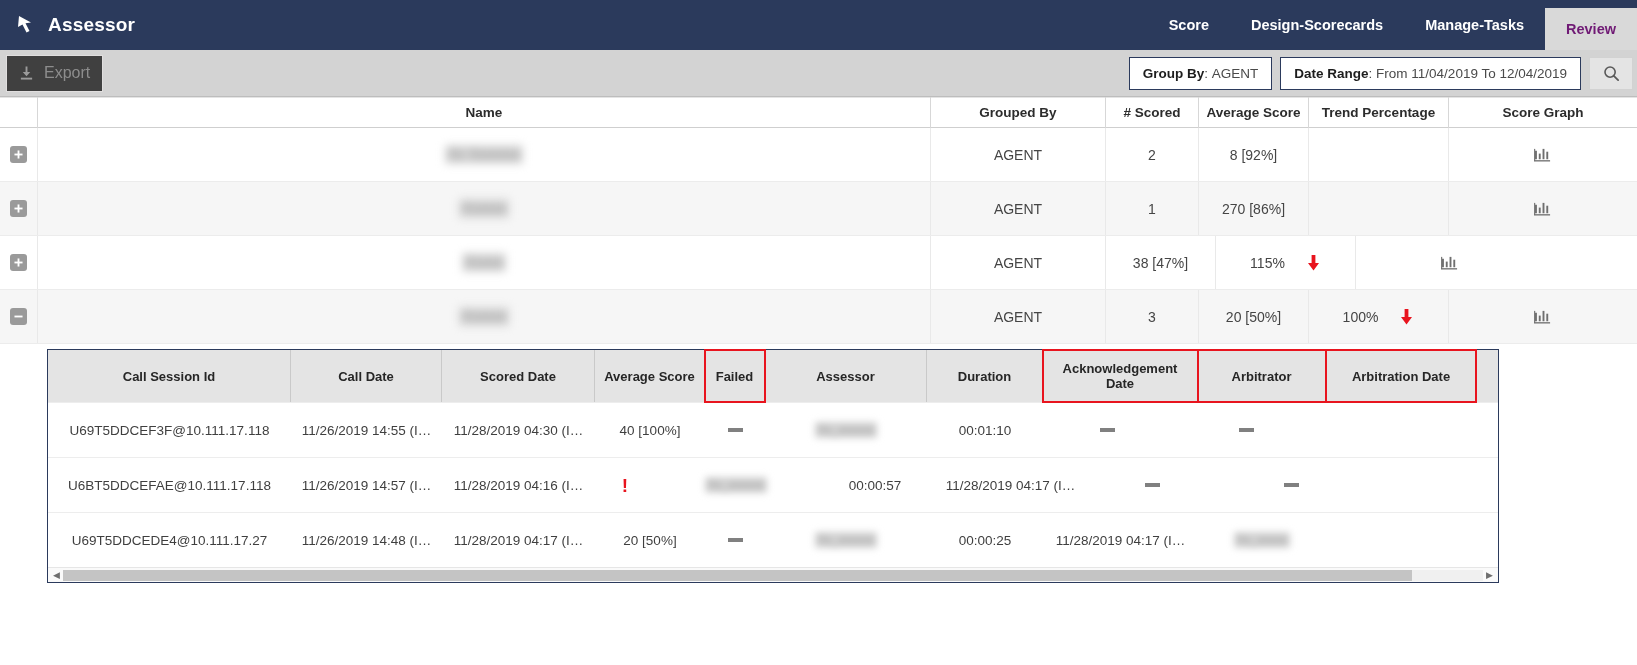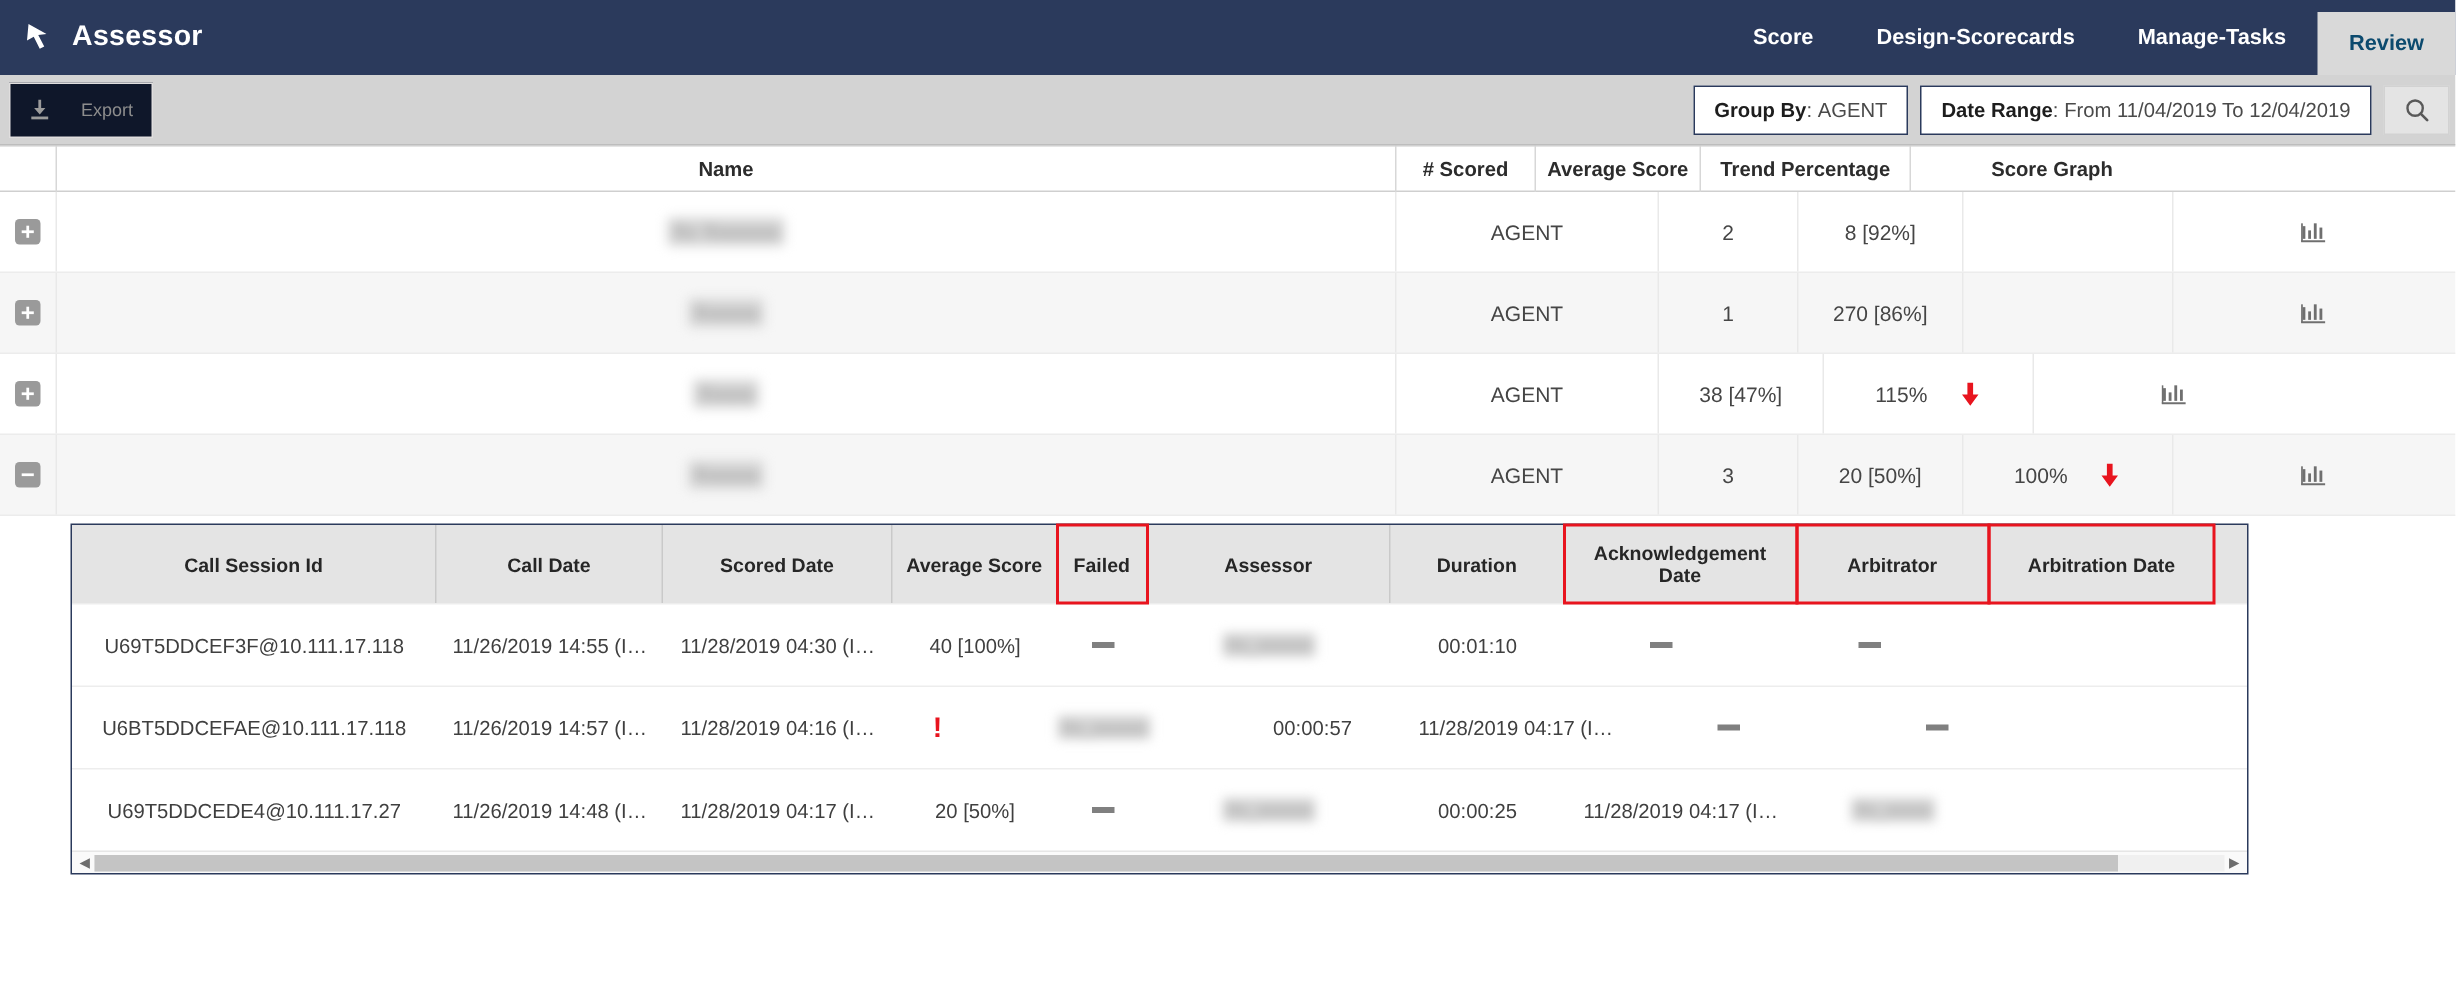--- a/index.html
+++ b/index.html
@@ -19,32 +19,32 @@
   }
   .brand { display: flex; align-items: center; gap: 10px; }
   .brand-icon { width: 24px; height: 24px; display:block; }
   .brand-title { color:#fff; font-size:19px; font-weight:600; letter-spacing:.2px; }
   .nav { display:flex; align-items: stretch; height: 50px; }
   .nav-item {
     color:#ffffff; font-size:14.5px; font-weight:bold;
     display:flex; align-items:center; padding: 0 21px; cursor:pointer;
     white-space:nowrap;
   }
-  .nav-item.active { background:#d9d9d9; color:#0c4a6e; margin-top:8px; height:42px; }
+  .nav-item.active { background:#d9d9d9; color:#701a75; margin-top:8px; height:42px; }
 
   
   .toolbar {
     height: 47px; background:#d3d3d3; border-bottom:1px solid #bdbdbd;
     display:flex; align-items:center; position:relative;
   }
   .export-btn {
     margin-left: 6px; height: 37px; min-width: 91px;
-    background:#0f172a; border:1px solid #e0dede;
-    display:flex; align-items:center; gap:20px; padding: 0 12px;
-    color:#8d8d8d; font-size:12px; cursor:pointer;
+    background:#404040; border:1px solid #e0dede;
+    display:flex; align-items:center; gap:10px; padding: 0 12px;
+    color:#8d8d8d; font-size:16px; cursor:pointer;
   }
   .export-icon { width:15px; height:16px; display:block; }
 
   .filters { position:absolute; right: 4px; top: 7px; display:flex; align-items:center; gap: 8px; }
   .filter-box {
     height: 33px; background:#ffffff; border:1px solid #2b3a5c;
     display:flex; align-items:center; padding: 0 13px;
     font-size:13.5px; color:#4a4a4a; white-space:nowrap; cursor:pointer;
   }
   .filter-box b { color:#1d1d1d; font-weight:bold; }
@@ -186,20 +186,21 @@
         </span>
       </div>
     </div>
   </div>
 
   <div class="grid">
 
     <div class="grid-head">
       <div class="cell c-toggle"></div>
       <div class="cell c-name">Name</div>
+      <div class="cell c-group">Grouped By</div>
       <div class="cell c-scored"># Scored</div>
       <div class="cell c-avg">Average Score</div>
       <div class="cell c-trend">Trend Percentage</div>
       <div class="cell c-graph">Score Graph</div>
     </div>
 
     <div class="grid-row">
       <div class="cell c-toggle">
         <span class="toggle-btn">
           <svg viewBox="0 0 12 12" width="11" height="11">

